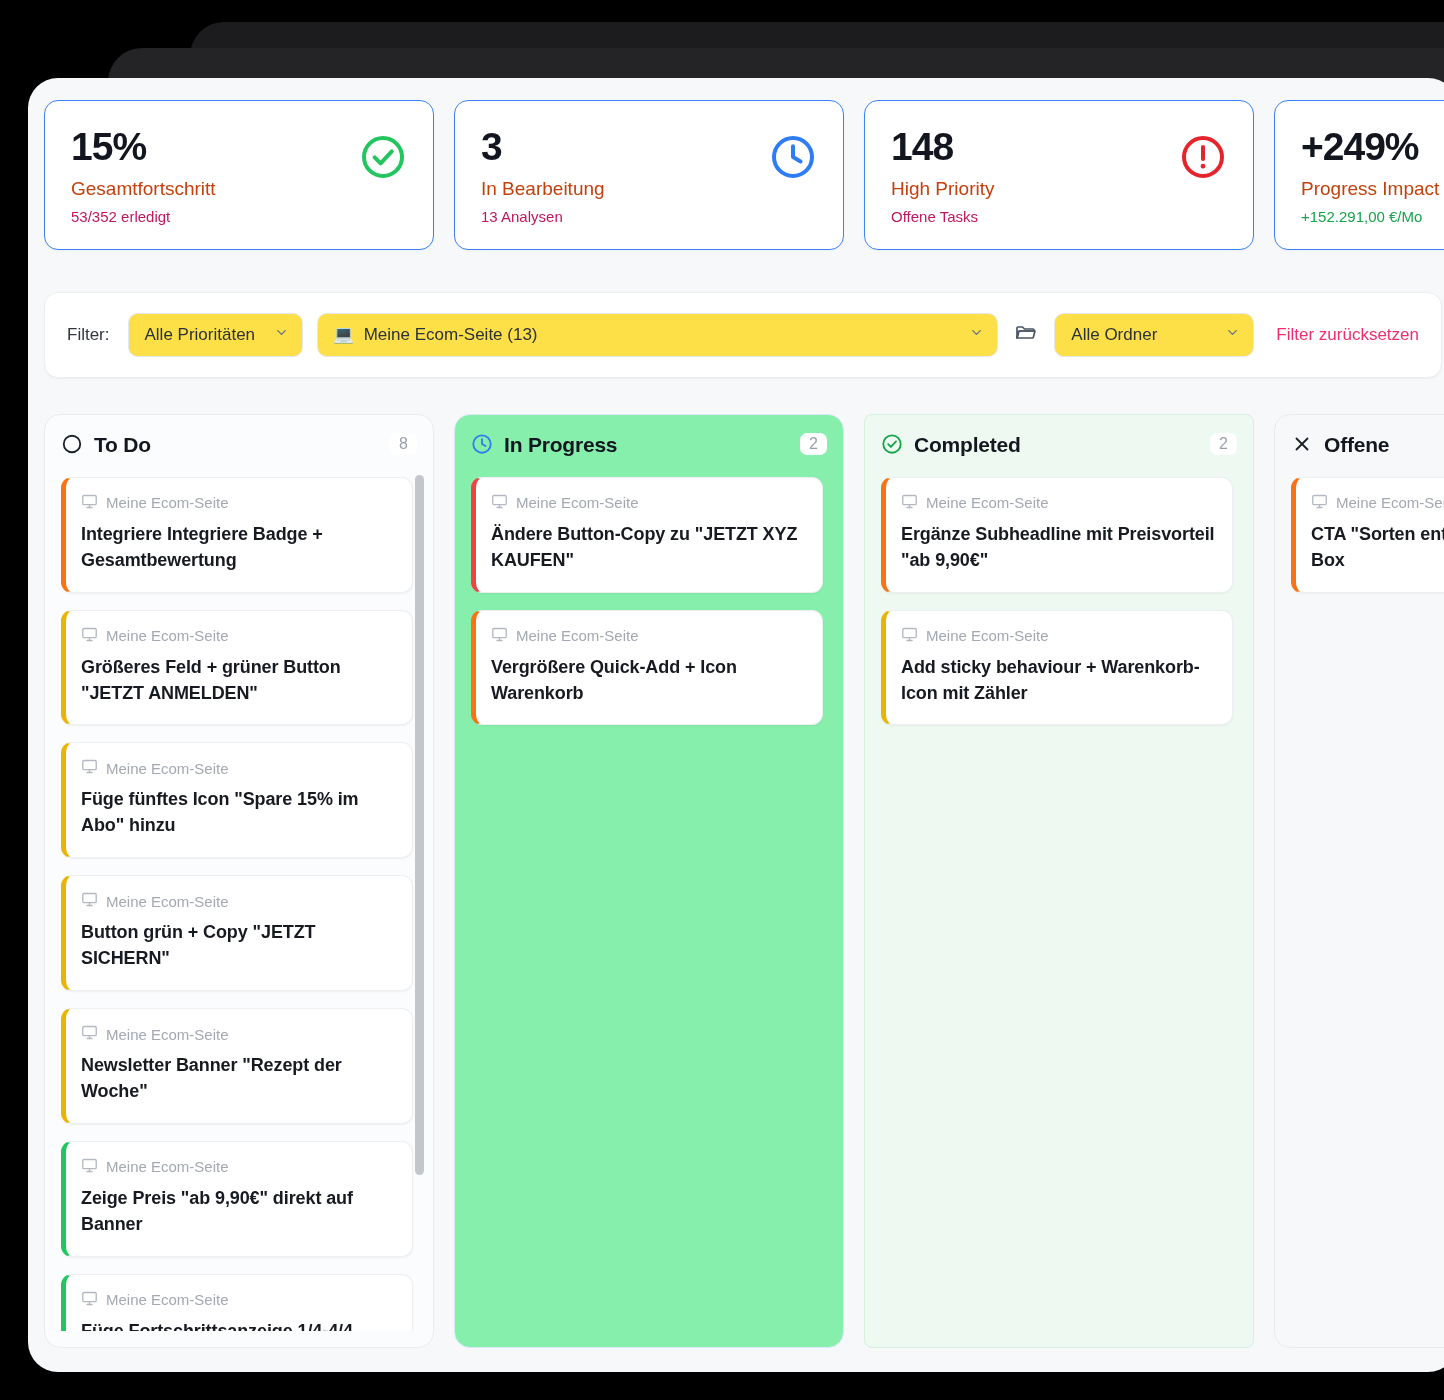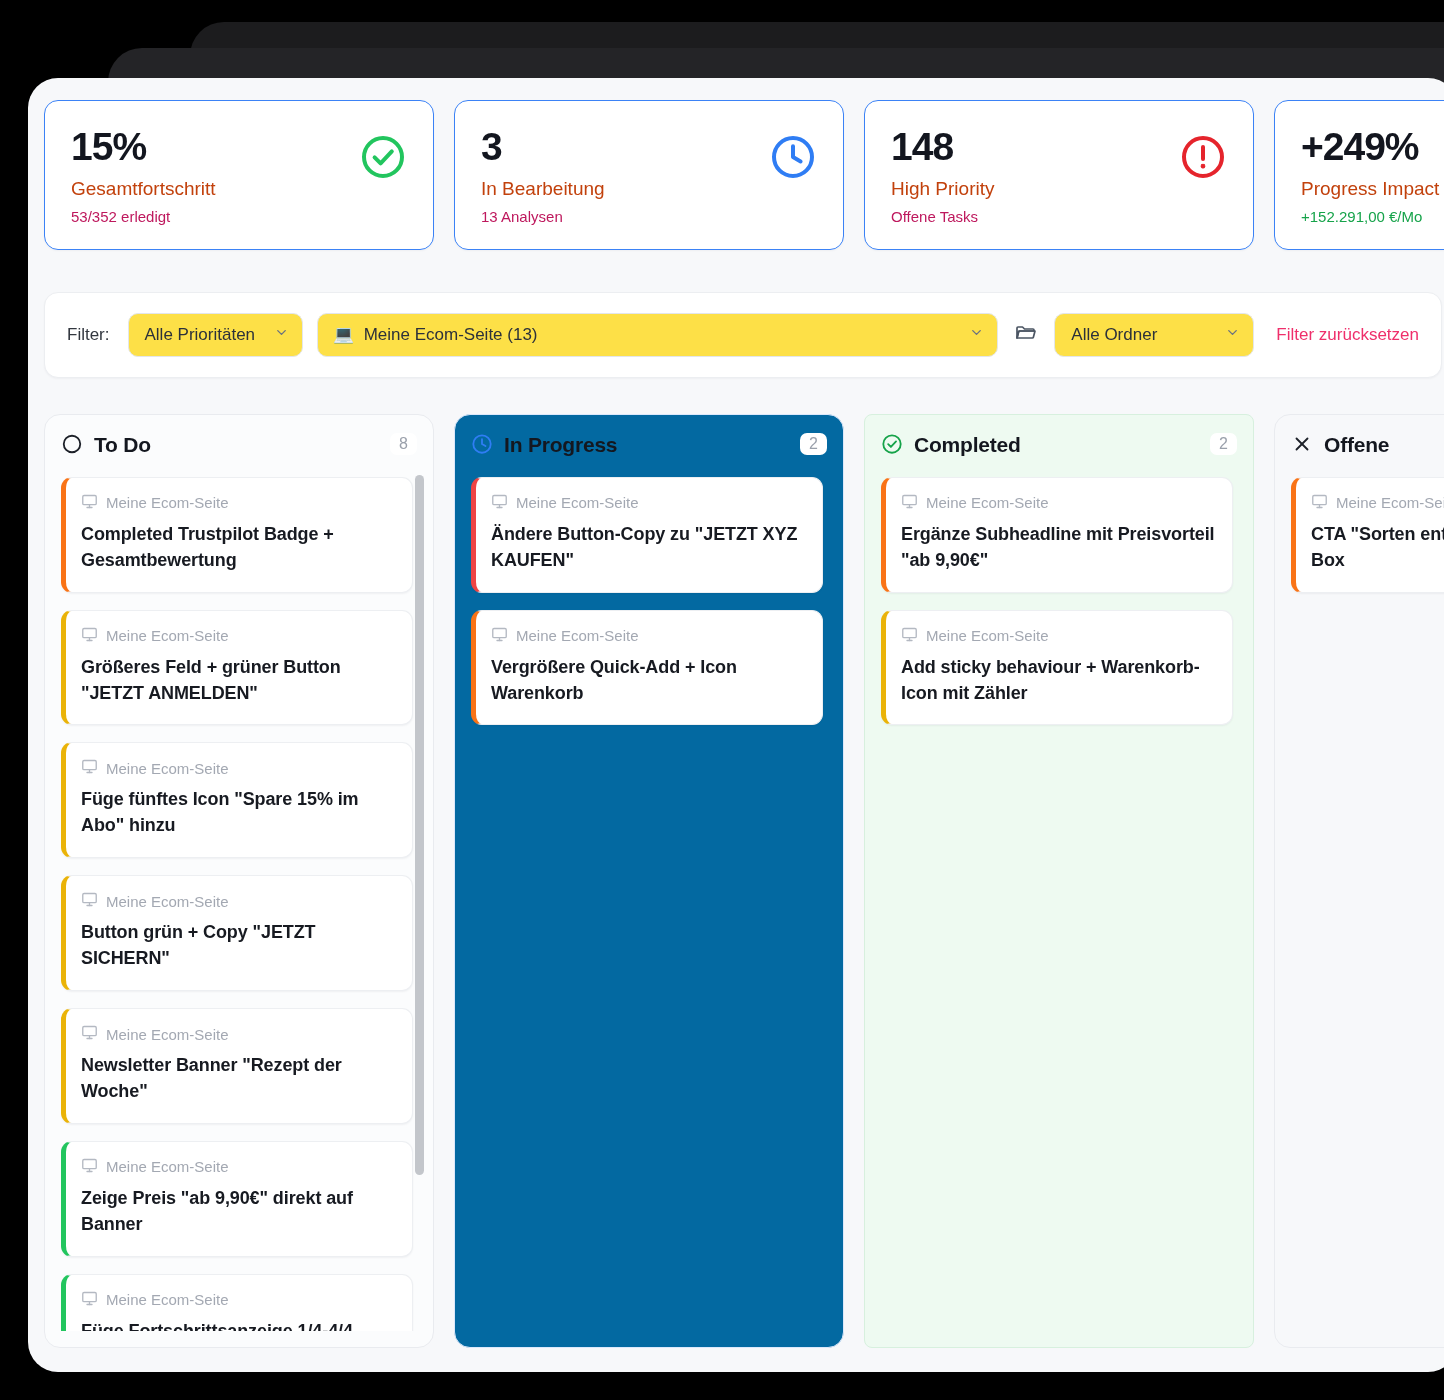--- a/index.html
+++ b/index.html
@@ -151,21 +151,21 @@
     flex: 0 0 390px;
     border-radius: 16px;
     border: 1px solid #e9ebef;
     background: #fbfcfd;
     padding: 18px 16px 16px 16px;
     display: flex;
     flex-direction: column;
     overflow: hidden;
     position: relative;
   }
-  .column.col-inprogress { background: #0369a1; border-color: #dbe8fb; }
+  .column.col-inprogress { background: #86efac; border-color: #dbe8fb; }
   .column.col-completed  { background: #eefaf1; border-color: #d7f0de; border-radius: 8px; }
   .column.col-skipped    { background: #f7f8fa; border-color: #e9ebef; }
 
   .col-head {
     display: flex;
     align-items: flex-start;
     gap: 11px;
     margin-bottom: 18px;
     flex: 0 0 auto;
   }
@@ -345,21 +345,21 @@
         <div class="cards">
           <div class="card" style="border-left-color:#f97316">
             <div class="card-source">
               <span><svg width="17" height="17" viewBox="0 0 24 24" fill="none" stroke="#b4b9c2" stroke-width="1.9" stroke-linecap="round" stroke-linejoin="round">
                   <rect x="2.5" y="3.5" width="19" height="13" rx="1.8"></rect>
                   <line x1="8.5" y1="20.5" x2="15.5" y2="20.5"></line>
                   <line x1="12" y1="16.5" x2="12" y2="20.5"></line>
                 </svg></span>
               <span>Meine Ecom-Seite</span>
             </div>
-            <div class="card-title">Completed Trustpilot Badge + Gesamtbewertung</div>
+            <div class="card-title">Integriere Integriere Badge + Gesamtbewertung</div>
           </div>
           <div class="card" style="border-left-color:#eab308">
             <div class="card-source">
               <span><svg width="17" height="17" viewBox="0 0 24 24" fill="none" stroke="#b4b9c2" stroke-width="1.9" stroke-linecap="round" stroke-linejoin="round">
                   <rect x="2.5" y="3.5" width="19" height="13" rx="1.8"></rect>
                   <line x1="8.5" y1="20.5" x2="15.5" y2="20.5"></line>
                   <line x1="12" y1="16.5" x2="12" y2="20.5"></line>
                 </svg></span>
               <span>Meine Ecom-Seite</span>
             </div>

